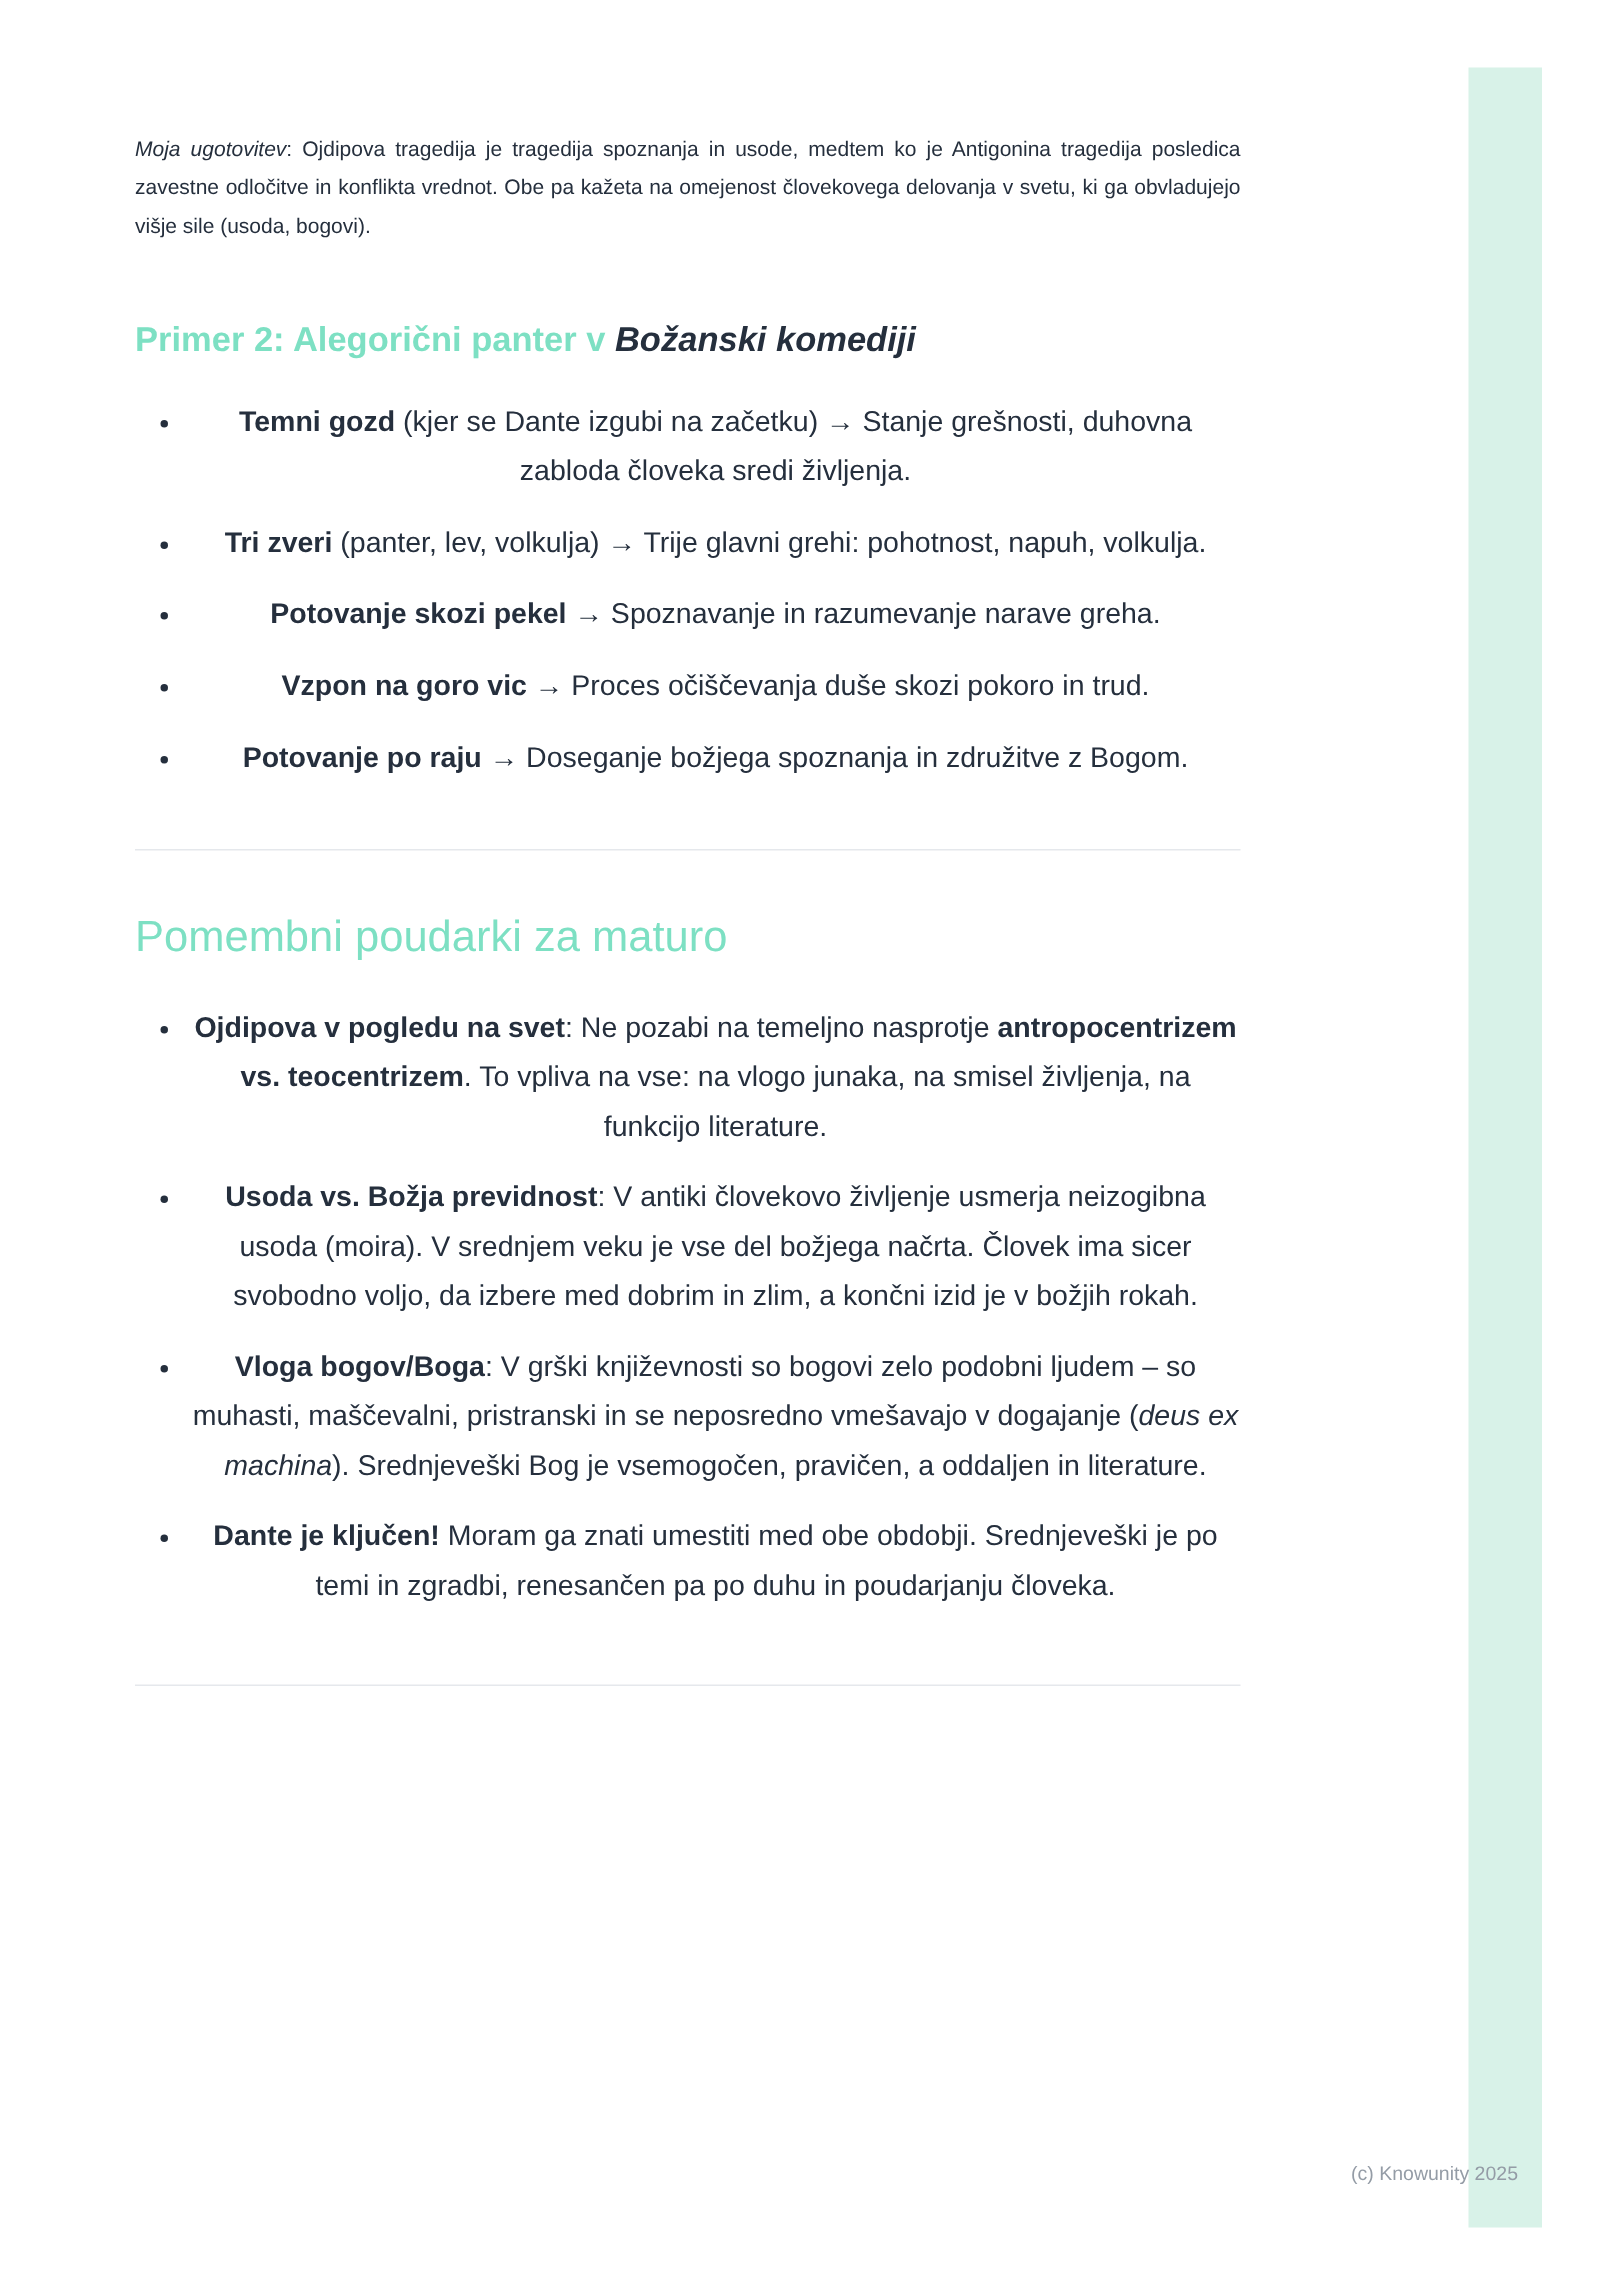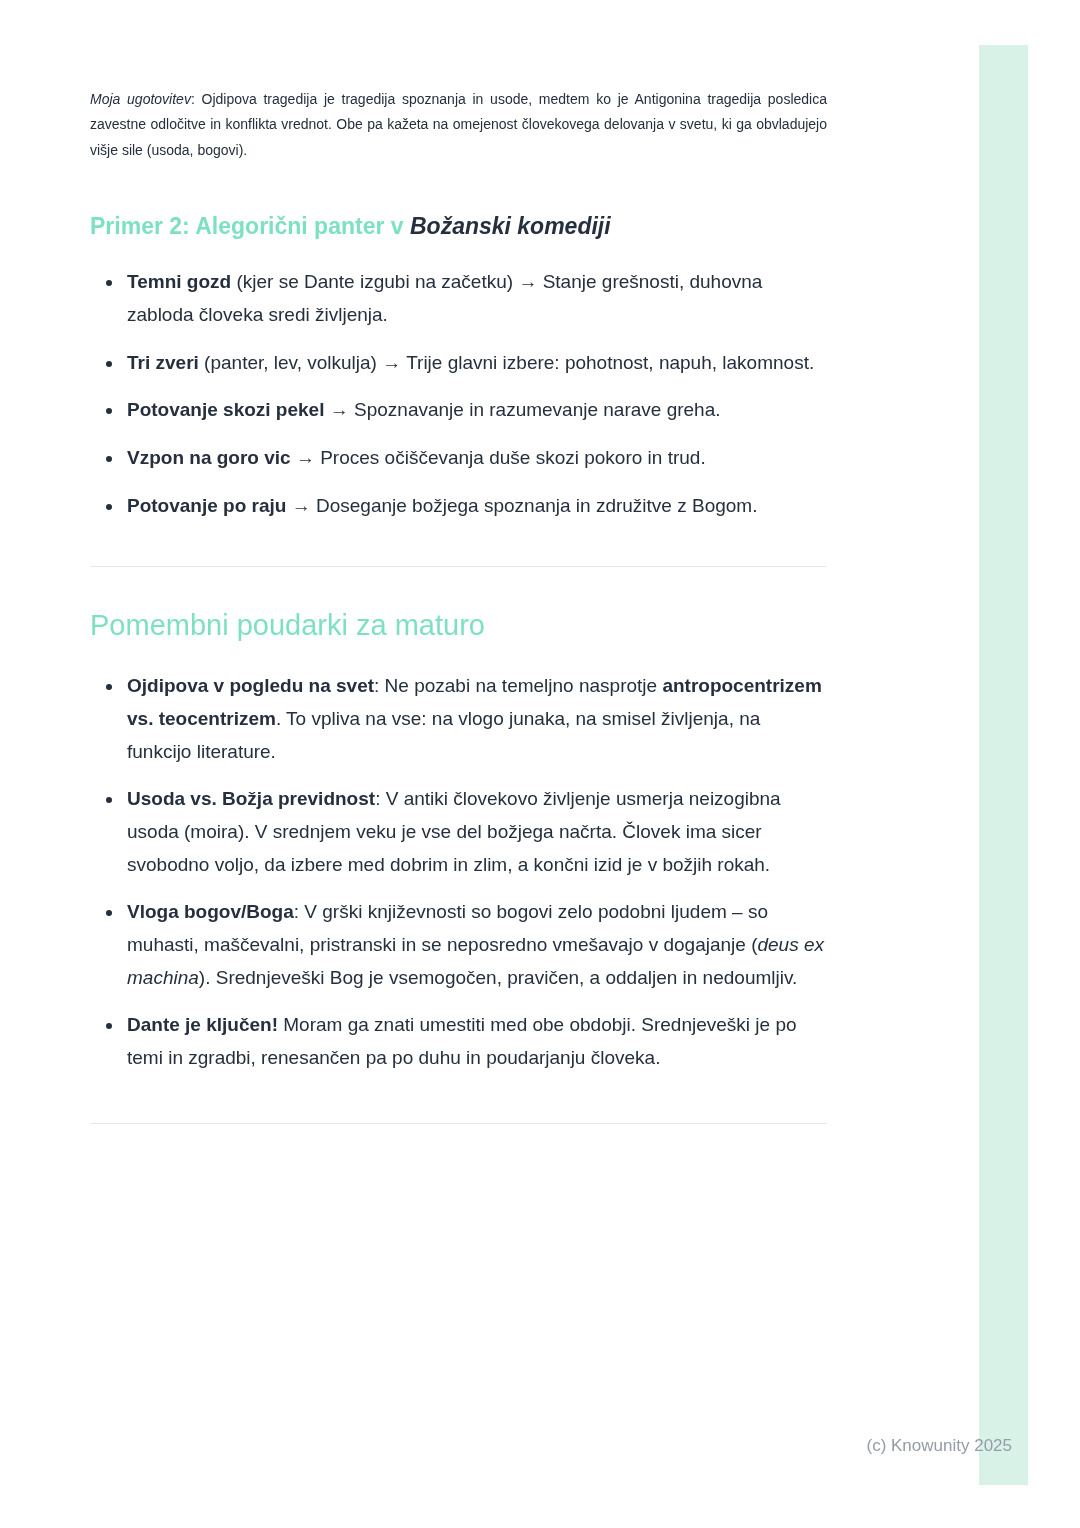--- a/index.html
+++ b/index.html
@@ -72,20 +72,21 @@
     font-weight: 400;
     color: var(--accent);
   }
 
   ul.bullets {
     list-style: disc outside;
     padding-left: 34px;
     margin-top: 26px;
     font-size: 19px;
     line-height: 1.72;
+    text-align: center;
   }
   ul.bullets li {
     padding-left: 3px;
     margin-bottom: 15px;
   }
   ul.bullets.tight { margin-top: 22px; }
 
   .closing {
     margin-top: 30px;
   }
@@ -94,21 +95,21 @@
     border: none;
     border-top: 1px solid #e5e8ec;
     margin: 44px 0 42px 0;
   }
   hr.divider.last { margin-top: 48px; }
 
   .watermark {
     position: absolute;
     right: 68px;
     bottom: 72px;
-    font-size: 17px;
+    font-size: 13px;
     color: #949ca6;
     z-index: 2;
     margin-left: 31px;
   }
 
   
   .seg-normal { }
   .seg-bold { font-weight: 700; }
   .seg-italic { font-style: italic; }
   .seg-bold-italic { font-weight: 700; font-style: italic; color: #252f3d; text-align: center; }
@@ -123,35 +124,35 @@
 
   <div class="content">
 
 
     <p class="para justify"><span class="seg-italic">Moja ugotovitev</span><span class="seg-normal">: Ojdipova tragedija je tragedija spoznanja in usode, medtem ko je Antigonina tragedija posledica zavestne odločitve in konflikta vrednot. Obe pa kažeta na omejenost človekovega delovanja v svetu, ki ga obvladujejo višje sile (usoda, bogovi).</span></p>
 
     <h3 class="h-example"><span class="seg-accent">Primer 2: Alegorični panter v </span><span class="seg-bold-italic">Božanski komediji</span></h3>
 
     <ul class="bullets">
       <li><span class="seg-bold">Temni gozd</span><span class="seg-normal"> (kjer se Dante izgubi na začetku) → Stanje grešnosti, duhovna zabloda človeka sredi življenja.</span></li>
-      <li><span class="seg-bold">Tri zveri</span><span class="seg-normal"> (panter, lev, volkulja) → Trije glavni izbere: pohotnost, napuh, lakomnost.</span></li>
+      <li><span class="seg-bold">Tri zveri</span><span class="seg-normal"> (panter, lev, volkulja) → Trije glavni grehi: pohotnost, napuh, volkulja.</span></li>
       <li><span class="seg-bold">Potovanje skozi pekel</span><span class="seg-normal"> → Spoznavanje in razumevanje narave greha.</span></li>
       <li><span class="seg-bold">Vzpon na goro vic</span><span class="seg-normal"> → Proces očiščevanja duše skozi pokoro in trud.</span></li>
       <li><span class="seg-bold">Potovanje po raju</span><span class="seg-normal"> → Doseganje božjega spoznanja in združitve z Bogom.</span></li>
     </ul>
 
 
     <hr class="divider">
 
     <h2 class="h-matura">Pomembni poudarki za maturo</h2>
 
     <ul class="bullets tight">
       <li><span class="seg-bold">Ojdipova v pogledu na svet</span><span class="seg-normal">: Ne pozabi na temeljno nasprotje </span><span class="seg-bold">antropocentrizem vs. teocentrizem</span><span class="seg-normal">. To vpliva na vse: na vlogo junaka, na smisel življenja, na funkcijo literature.</span></li>
       <li><span class="seg-bold">Usoda vs. Božja previdnost</span><span class="seg-normal">: V antiki človekovo življenje usmerja neizogibna usoda (moira). V srednjem veku je vse del božjega načrta. Človek ima sicer svobodno voljo, da izbere med dobrim in zlim, a končni izid je v božjih rokah.</span></li>
-      <li><span class="seg-bold">Vloga bogov/Boga</span><span class="seg-normal">: V grški književnosti so bogovi zelo podobni ljudem – so muhasti, maščevalni, pristranski in se neposredno vmešavajo v dogajanje (</span><span class="seg-italic">deus ex machina</span><span class="seg-normal">). Srednjeveški Bog je vsemogočen, pravičen, a oddaljen in nedoumljiv.</span></li>
+      <li><span class="seg-bold">Vloga bogov/Boga</span><span class="seg-normal">: V grški književnosti so bogovi zelo podobni ljudem – so muhasti, maščevalni, pristranski in se neposredno vmešavajo v dogajanje (</span><span class="seg-italic">deus ex machina</span><span class="seg-normal">). Srednjeveški Bog je vsemogočen, pravičen, a oddaljen in literature.</span></li>
       <li><span class="seg-bold">Dante je ključen!</span><span class="seg-normal"> Moram ga znati umestiti med obe obdobji. Srednjeveški je po temi in zgradbi, renesančen pa po duhu in poudarjanju človeka.</span></li>
     </ul>
 
     <hr class="divider last">
 
   </div>
 
   <div class="watermark">(c) Knowunity 2025</div>
 
 </div>

